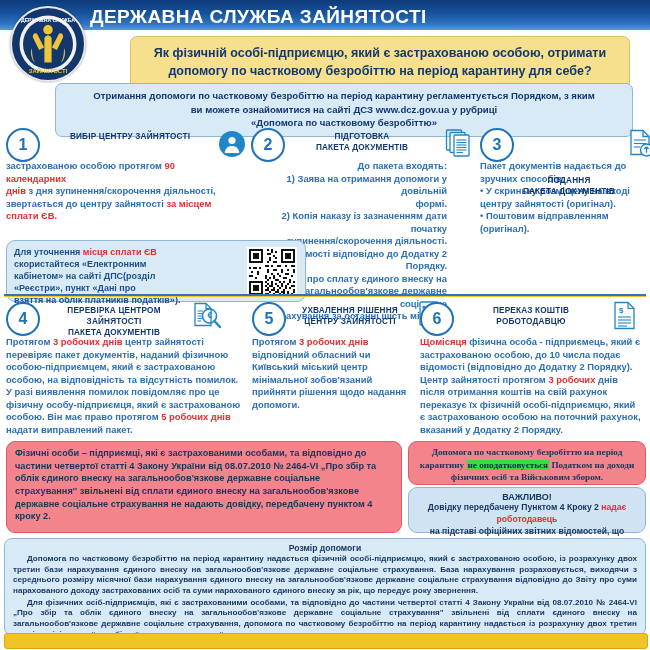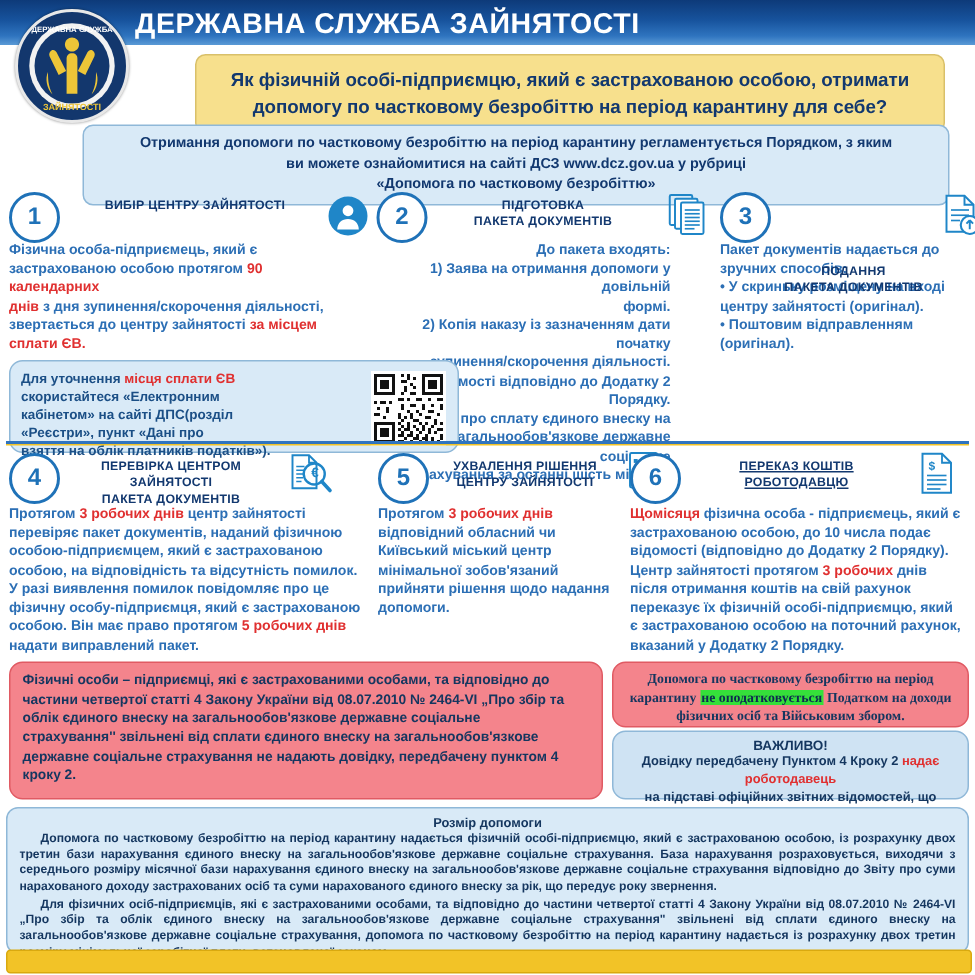--- a/index.html
+++ b/index.html
@@ -163,21 +163,20 @@
   </div>
 
   <div class="step" style="left:6px;top:128px;width:212px;">
     <div class="step-head">
       <div class="num-circle">1</div>
       <div class="step-title" style="left:38px;width:172px;">
         <span>ВИБІР ЦЕНТРУ ЗАЙНЯТОСТІ</span>
       </div>
     </div>
     <div class="step-body" style="margin-top:-2px;">
-      <div><span>Фізична особа-підприємець, який є</span></div>
       <div>застрахованою особою протягом <span class="red">90 календарних</span></div>
       <div><span class="red">днів</span> з дня зупинення/скорочення діяльності,</div>
       <div>звертається до центру зайнятості <span class="red">за місцем</span></div>
       <div><span class="red">сплати ЄВ.</span></div>
     </div>
   </div>
 
   <div class="step-icon" style="position:absolute;left:218px;top:130px;">
     <svg width="28" height="28" viewBox="0 0 28 28" xmlns="http://www.w3.org/2000/svg">
       <circle cx="14" cy="14" r="13" fill="#1f86c8"></circle>
@@ -422,21 +421,21 @@
       <div>Київський міський центр</div>
       <div>мінімальної зобов'язаний</div>
       <div>прийняти рішення щодо надання</div>
       <div>допомоги.</div>
     </div>
   </div>
 
   <div class="step" style="left:420px;top:302px;width:226px;">
     <div class="step-head">
       <div class="num-circle">6</div>
-      <div class="step-title" style="left:36px;width:150px;text-decoration:underline;">
+      <div class="step-title" style="left:36px;width:150px;">
         <div>ПЕРЕКАЗ КОШТІВ</div>
         <div>РОБОТОДАВЦЮ</div>
       </div>
       <div class="step-icon" style="left:192px;top:-1px;">
         <svg width="28" height="30" viewBox="0 0 28 30" xmlns="http://www.w3.org/2000/svg">
           <path d="M3 1.5h13l6 6v20H3z" fill="#fff" stroke="#1f86c8" stroke-width="1.3"></path>
           <path d="M16 1.5v6h6" fill="none" stroke="#1f86c8" stroke-width="1.2"></path>
           <text x="7" y="12" font-family="Liberation Sans, sans-serif" font-size="8" font-weight="bold" fill="#1f86c8">$</text>
           <g stroke="#1f86c8" stroke-width="1.1">
             <line x1="6" y1="16" x2="19" y2="16"></line>

